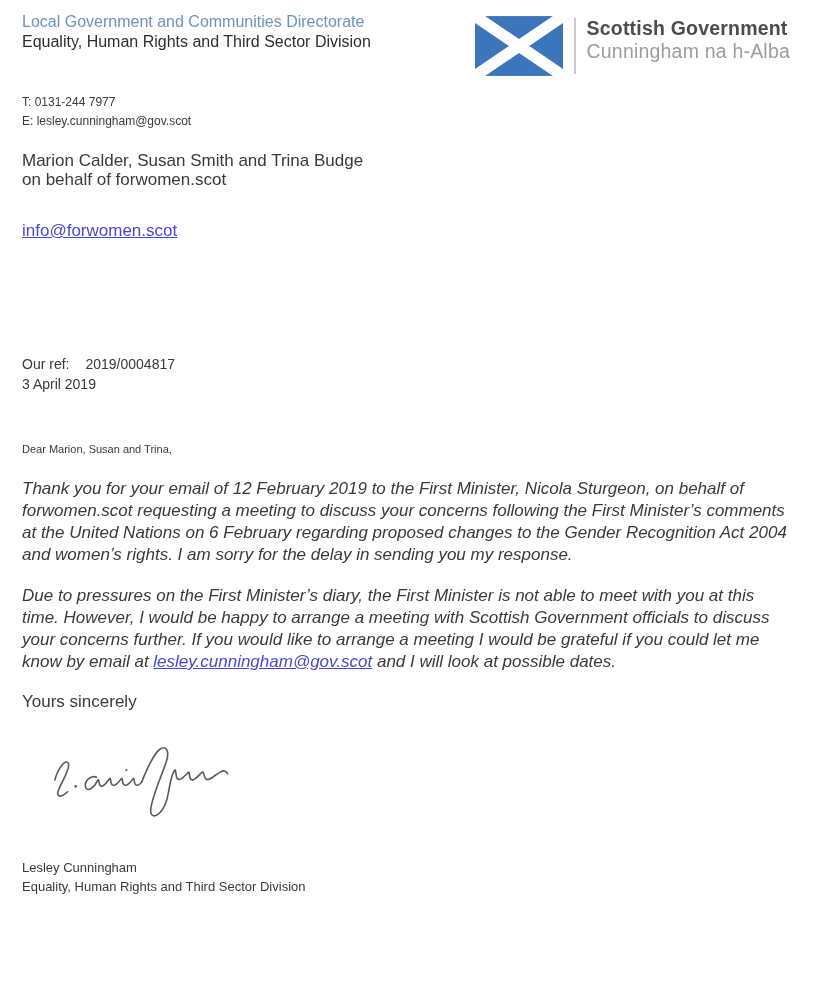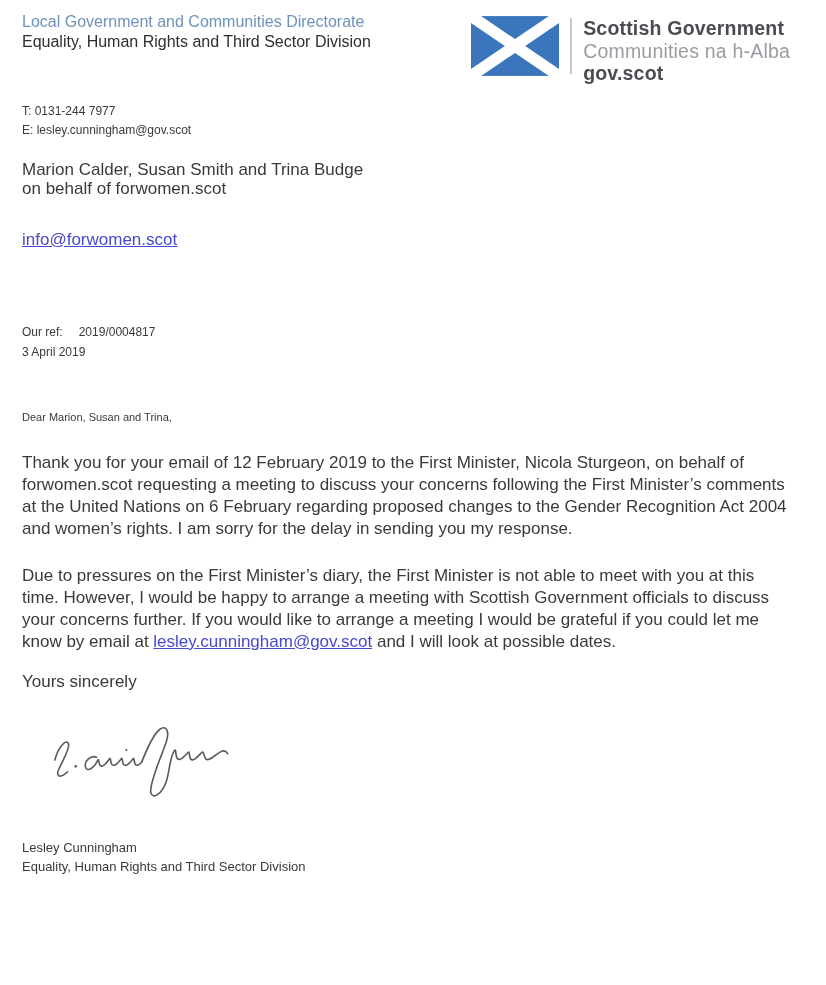--- a/index.html
+++ b/index.html
@@ -32,26 +32,26 @@
   
   .contact { margin-top: 17px; font-size: 12px; line-height: 19px; }
 
   
   .addressee { margin-top: 20px; font-size: 17px; line-height: 19px; }
   .addressee-link-row { margin-top: 32px; font-size: 17px; line-height: 20px; }
 
   a.link { color: var(--link-blue, #4848d0); text-decoration: underline; cursor: pointer; }
 
   
-  .ref-block { margin-top: 72px; font-size: 12px; line-height: 20px; }
+  .ref-block { margin-top: 113px; font-size: 14px; line-height: 20px; }
   .ref-line { display: flex; gap: 16px; }
 
   
   .salutation { margin-top: 45px; font-size: 11px; line-height: 20px; }
-  p.body-para { margin: 25px 0 0 0; font-size: 17px; line-height: 22px; max-width: 772px; }
+  p.body-para { margin: 19px 0 0 0; font-size: 17px; line-height: 22px; max-width: 772px; font-style: italic; }
 
   .closing { margin-top: 19px; font-size: 17px; line-height: 20px; }
 
   .signature { margin: 30px 0 0 10px; width: 215px; height: 86px; display: block; }
 
   .signoff { margin-top: 30px; font-size: 13px; line-height: 19px; }
 </style>
 </head>
 <body>
 
@@ -64,22 +64,21 @@
     </div>
 
     <div class="logo">
       <svg class="flag" viewBox="0 0 100 68" aria-hidden="true">
         <rect x="0" y="0" width="100" height="68" fill="#3b76bc"></rect>
         <path d="M0,0 L100,68 M100,0 L0,68" stroke="#ffffff" stroke-width="13" fill="none"></path>
       </svg>
       <div class="logo-sep"></div>
       <div class="logo-text">
         <div class="logo-title">Scottish Government</div>
-        <div class="logo-gaelic">Communities na h-Alba</div>
-        <div class="logo-domain">gov.scot</div>
+        <div class="logo-gaelic">Cunningham na h-Alba</div>
       </div>
     </div>
   </header>
 
   <div class="contact">
     <div>T: 0131-244 7977</div>
     <div>E: lesley.cunningham@gov.scot</div>
   </div>
 
   <div class="addressee">

